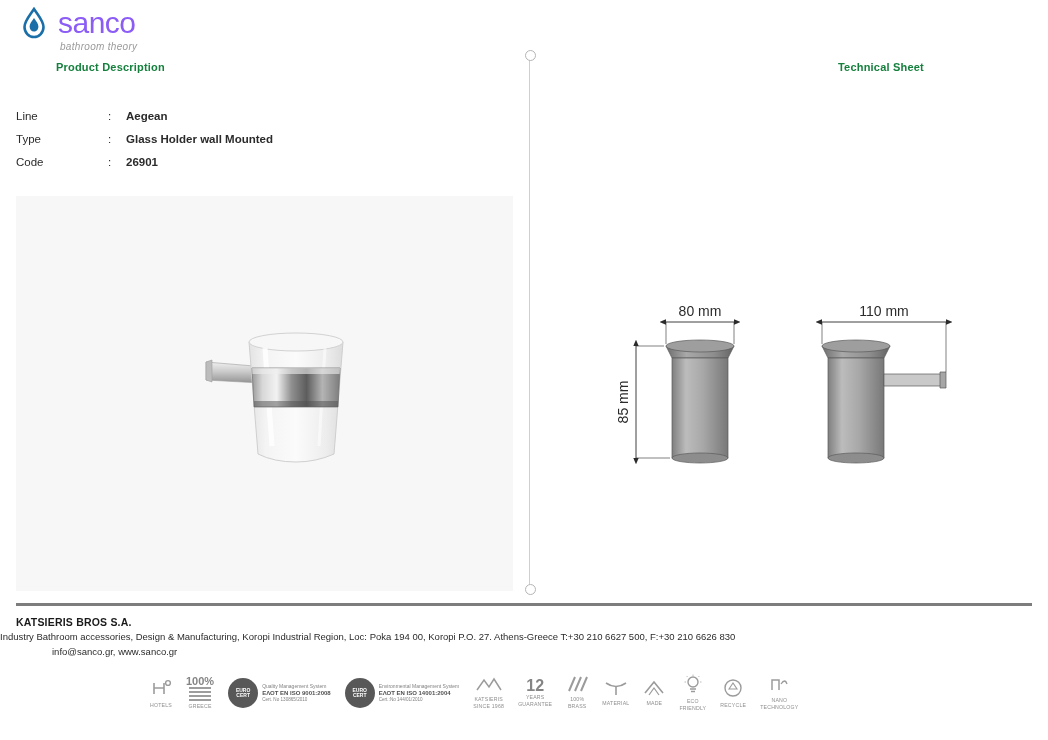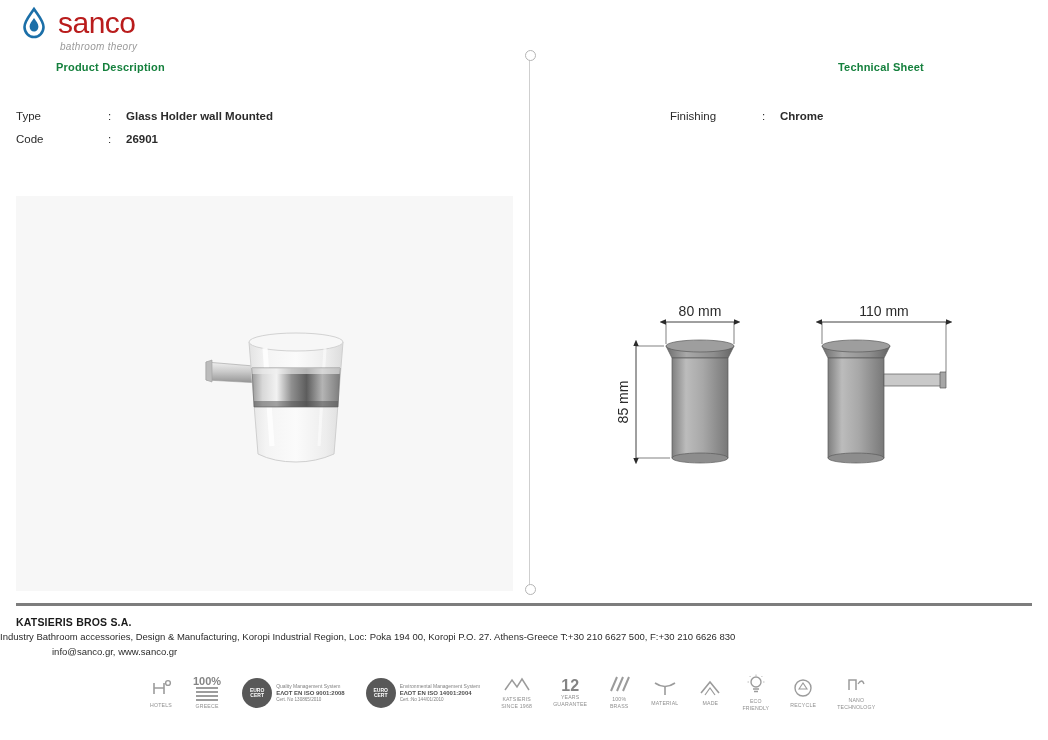--- a/index.html
+++ b/index.html
@@ -33,21 +33,21 @@
   .logo-mark svg { display:block; }
   .logo-text-wrap {
     display: flex;
     flex-direction: column;
     justify-content: flex-start;
     padding-top: 2px;
   }
   .logo-word {
     font-size: 30px;
     letter-spacing: -0.5px;
-    color: #b91c1c;
+    color: #8b5cf6;
     line-height: 1;
     font-weight: 400;
   }
   .logo-tag {
     font-size: 10px;
     color: #9a9a9a;
     letter-spacing: 0.3px;
     margin-top: 3px;
     margin-left: 2px;
     font-style: italic;
@@ -159,21 +159,21 @@
 
   
   .cert-strip {
     position: absolute;
     left: 150px;
     top: 672px;
     width: 790px;
     height: 42px;
     display: flex;
     align-items: center;
-    gap: 21px;
+    gap: 14px;
   }
   .cert-item {
     display: flex;
     align-items: center;
     height: 38px;
     opacity: 0.85;
   }
   .cert-badge {
     display: flex;
     flex-direction: column;
@@ -246,40 +246,40 @@
     <div class="logo-word">sanco</div>
     <div class="logo-tag">bathroom theory</div>
   </div>
 </div>
 
 <div class="section-title" id="product-description-title">Product Description</div>
 <div class="section-title" id="technical-sheet-title">Technical Sheet</div>
 
 <table class="spec-table" id="left-spec">
   <tbody>
+      <tr>
+    <td class="spec-label">Line</td>
+    <td class="spec-colon">:</td>
+    <td class="spec-value">Aegean</td>
+  </tr>
   <tr>
     <td class="spec-label">Type</td>
     <td class="spec-colon">:</td>
     <td class="spec-value">Glass Holder wall Mounted</td>
   </tr>
   <tr>
     <td class="spec-label">Code</td>
     <td class="spec-colon">:</td>
     <td class="spec-value">26901</td>
   </tr>
 </tbody>
   </table>
 
 <table class="spec-table" id="right-spec">
   <tbody>
-      <tr>
-    <td class="spec-label">Finishing</td>
-    <td class="spec-colon">:</td>
-    <td class="spec-value">Chrome</td>
-  </tr>
 </tbody>
   </table>
 
 <div class="divider-line"></div>
 <div class="divider-dot" id="divider-dot-top"></div>
 <div class="divider-dot" id="divider-dot-bottom"></div>
 
 <div class="photo-area">
   <svg width="497" height="395" viewBox="0 0 497 395">
     <defs>

